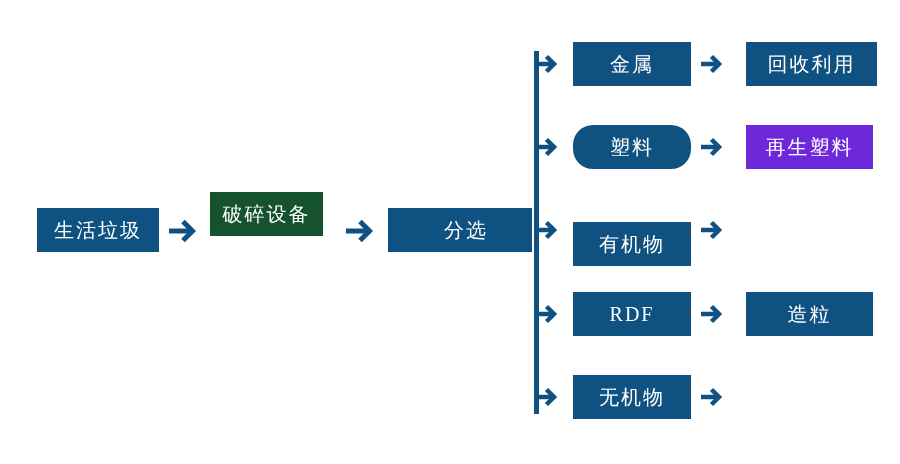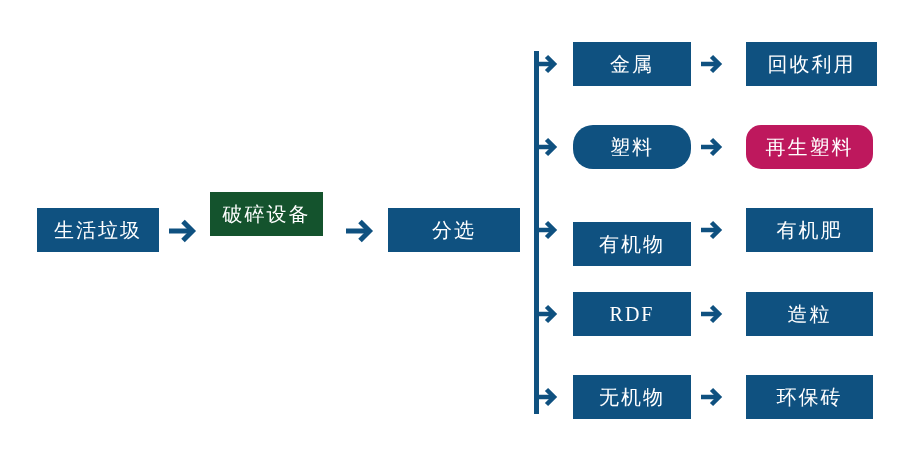--- a/index.html
+++ b/index.html
@@ -64,21 +64,21 @@
     <polyline points="15,3.5 24.5,13 15,22.5" stroke-width="5"></polyline>
   </svg>
 
   <div class="node" style="left: 210px; top: 192px; width: 113px; background: #14532d;">破碎设备</div>
 
   <svg class="arrow-svg" style="left:345px; top:218px;" width="34" height="26" viewBox="0 0 34 26">
     <line x1="1" y1="13" x2="24" y2="13" stroke-width="5"></line>
     <polyline points="15,3.5 24.5,13 15,22.5" stroke-width="5"></polyline>
   </svg>
 
-  <div class="node" style="left: 388px; top: 208px; width: 132px; background: rgb(15, 81, 128);">分选</div>
+  <div class="node" style="left: 388px; top: 208px; width: 132px; background: rgb(15, 81, 128); padding-left: 12px;">分选</div>
 
   <div class="trunk"></div>
 
   <svg class="arrow-svg" style="left:536px; top:54px;" width="26" height="20" viewBox="0 0 26 20">
     <line x1="0" y1="10" x2="18" y2="10" stroke-width="4.5"></line>
     <polyline points="10.5,2.5 18,10 10.5,17.5" stroke-width="4.5"></polyline>
   </svg>
   <div class="node" style="left: 573px; top: 42px; width: 118px; background: rgb(15, 81, 128);">金属</div>
   <svg class="arrow-svg" style="left:701px; top:54px;" width="26" height="20" viewBox="0 0 26 20">
     <line x1="0" y1="10" x2="18" y2="10" stroke-width="4.5"></line>
@@ -88,32 +88,31 @@
 
   <svg class="arrow-svg" style="left:536px; top:137px;" width="26" height="20" viewBox="0 0 26 20">
     <line x1="0" y1="10" x2="18" y2="10" stroke-width="4.5"></line>
     <polyline points="10.5,2.5 18,10 10.5,17.5" stroke-width="4.5"></polyline>
   </svg>
   <div class="node" style="left: 573px; top: 125px; width: 118px; background: rgb(15, 81, 128); border-radius: 20px;">塑料</div>
   <svg class="arrow-svg" style="left:701px; top:137px;" width="26" height="20" viewBox="0 0 26 20">
     <line x1="0" y1="10" x2="18" y2="10" stroke-width="4.5"></line>
     <polyline points="10.5,2.5 18,10 10.5,17.5" stroke-width="4.5"></polyline>
   </svg>
-  <div class="node" style="left: 746px; top: 125px; width: 127px; background: #be185d; border-radius: 15px;">再生塑料</div>
+  <div class="node" style="left: 746px; top: 125px; width: 127px; background: #6d28d9;">再生塑料</div>
 
   <svg class="arrow-svg" style="left:536px; top:220px;" width="26" height="20" viewBox="0 0 26 20">
     <line x1="0" y1="10" x2="18" y2="10" stroke-width="4.5"></line>
     <polyline points="10.5,2.5 18,10 10.5,17.5" stroke-width="4.5"></polyline>
   </svg>
   <div class="node" style="left: 573px; top: 222px; width: 118px; background: rgb(15, 81, 128);">有机物</div>
   <svg class="arrow-svg" style="left:701px; top:220px;" width="26" height="20" viewBox="0 0 26 20">
     <line x1="0" y1="10" x2="18" y2="10" stroke-width="4.5"></line>
     <polyline points="10.5,2.5 18,10 10.5,17.5" stroke-width="4.5"></polyline>
   </svg>
-  <div class="node" style="left: 746px; top: 208px; width: 127px; background: rgb(15, 81, 128);">有机肥</div>
 
   <svg class="arrow-svg" style="left:536px; top:304px;" width="26" height="20" viewBox="0 0 26 20">
     <line x1="0" y1="10" x2="18" y2="10" stroke-width="4.5"></line>
     <polyline points="10.5,2.5 18,10 10.5,17.5" stroke-width="4.5"></polyline>
   </svg>
   <div class="node" style="left: 573px; top: 292px; width: 118px; background: rgb(15, 81, 128);">RDF</div>
   <svg class="arrow-svg" style="left:701px; top:304px;" width="26" height="20" viewBox="0 0 26 20">
     <line x1="0" y1="10" x2="18" y2="10" stroke-width="4.5"></line>
     <polyline points="10.5,2.5 18,10 10.5,17.5" stroke-width="4.5"></polyline>
   </svg>
@@ -121,15 +120,14 @@
 
   <svg class="arrow-svg" style="left:536px; top:387px;" width="26" height="20" viewBox="0 0 26 20">
     <line x1="0" y1="10" x2="18" y2="10" stroke-width="4.5"></line>
     <polyline points="10.5,2.5 18,10 10.5,17.5" stroke-width="4.5"></polyline>
   </svg>
   <div class="node" style="left: 573px; top: 375px; width: 118px; background: rgb(15, 81, 128);">无机物</div>
   <svg class="arrow-svg" style="left:701px; top:387px;" width="26" height="20" viewBox="0 0 26 20">
     <line x1="0" y1="10" x2="18" y2="10" stroke-width="4.5"></line>
     <polyline points="10.5,2.5 18,10 10.5,17.5" stroke-width="4.5"></polyline>
   </svg>
-  <div class="node" style="left: 746px; top: 375px; width: 127px; background: rgb(15, 81, 128);">环保砖</div>
 
 </div>
 
 </body></html>

